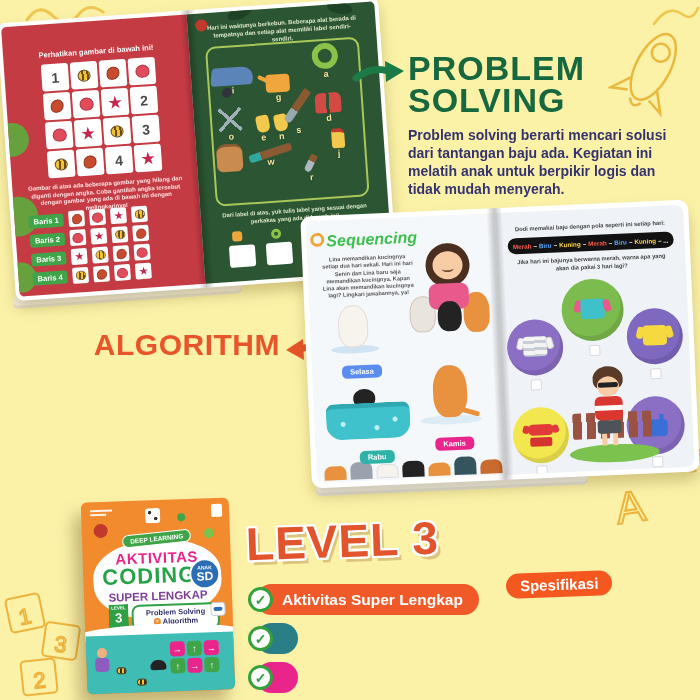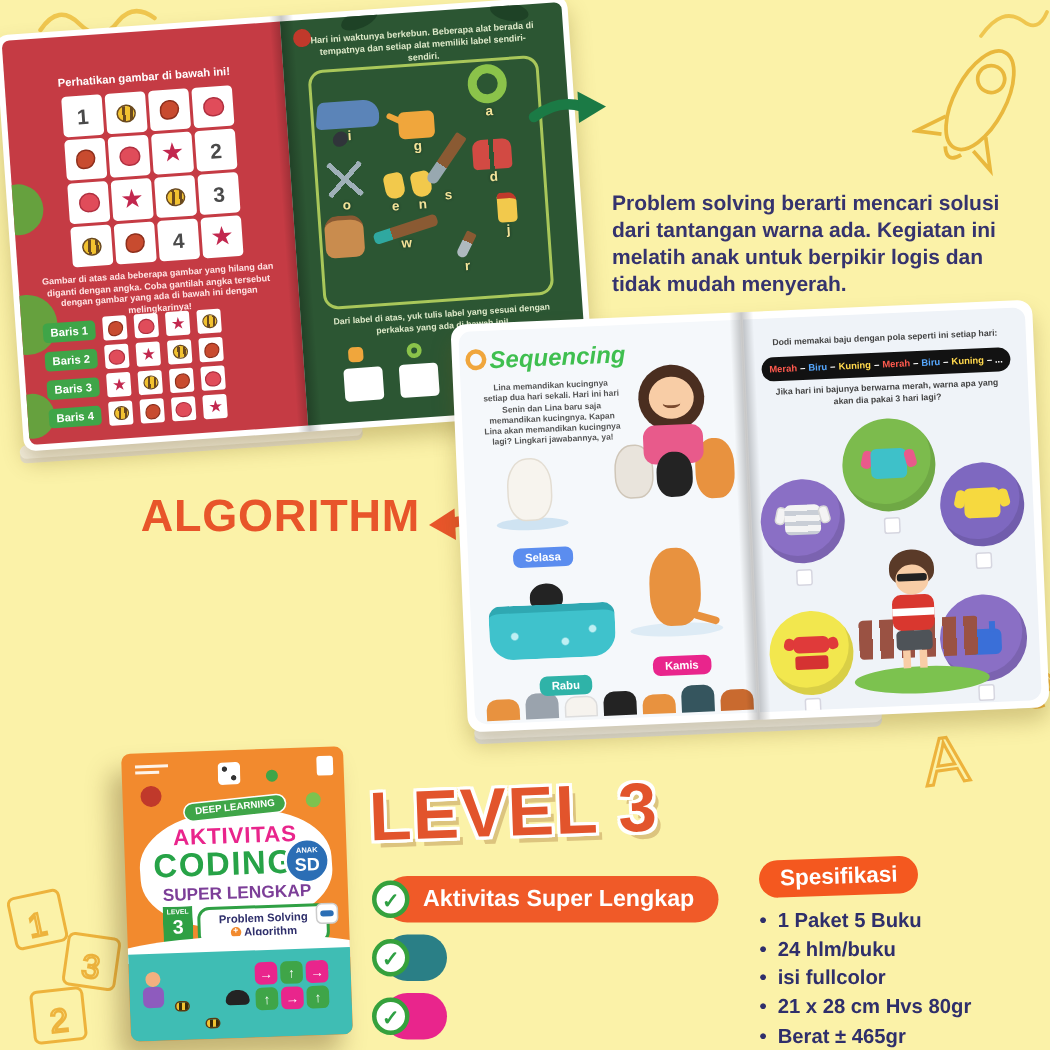--- a/index.html
+++ b/index.html
@@ -480,21 +480,25 @@
       </div>
     </div>
     <div class="spine"></div>
   </div>
 
   <svg class="doodle" style="left:352px;top:56px" width="54" height="36" viewBox="0 0 54 36">
     <path d="M4 22 Q20 10 36 15" stroke="#1B7A45" stroke-width="7" fill="none" stroke-linecap="round"></path>
     <path d="M33 5 L52 15 L34 26 Z" fill="#1B7A45"></path>
   </svg>
 
-  <div class="ps-body">Problem solving berarti mencari solusi dari tantangan warna ada. Kegiatan ini melatih anak untuk berpikir logis dan tidak mudah menyerah.</div>
+  <div class="ps-title">
+    <div>PROBLEM</div>
+    <div>SOLVING</div>
+  </div>
+  <div class="ps-body">Problem solving berarti mencari solusi dari tantangan baju ada. Kegiatan ini melatih anak untuk berpikir logis dan tidak mudah menyerah.</div>
 
   <div class="alg-title">ALGORITHM</div>
   <svg class="doodle" style="left:284px;top:334px" width="50" height="34" viewBox="0 0 50 34">
     <path d="M46 20 Q32 10 16 15" stroke="#E8552A" stroke-width="7" fill="none" stroke-linecap="round"></path>
     <path d="M19 5 L2 16 L20 26 Z" fill="#E8552A"></path>
   </svg>
 
   <div class="book-mid">
     <div class="bm-stack"></div>
     <div class="bm-base"></div>
@@ -657,21 +661,14 @@
       </div>
       <div class="pill" style="background: rgb(42, 127, 134);">
         <span class="check">✓</span>
       </div>
       <div class="pill" style="background: rgb(233, 37, 140);">
         <span class="check">✓</span>
       </div>
     </div>
 
   <div class="spec-badge">Spesifikasi</div>
-  <ul class="spec-list">
-      <li>1 Paket 5 Buku</li>
-      <li>24 hlm/buku</li>
-      <li>isi fullcolor</li>
-      <li>21 x 28 cm Hvs 80gr</li>
-      <li>Berat ± 465gr</li>
-    </ul>
 
 </div>
 
 </body></html>

